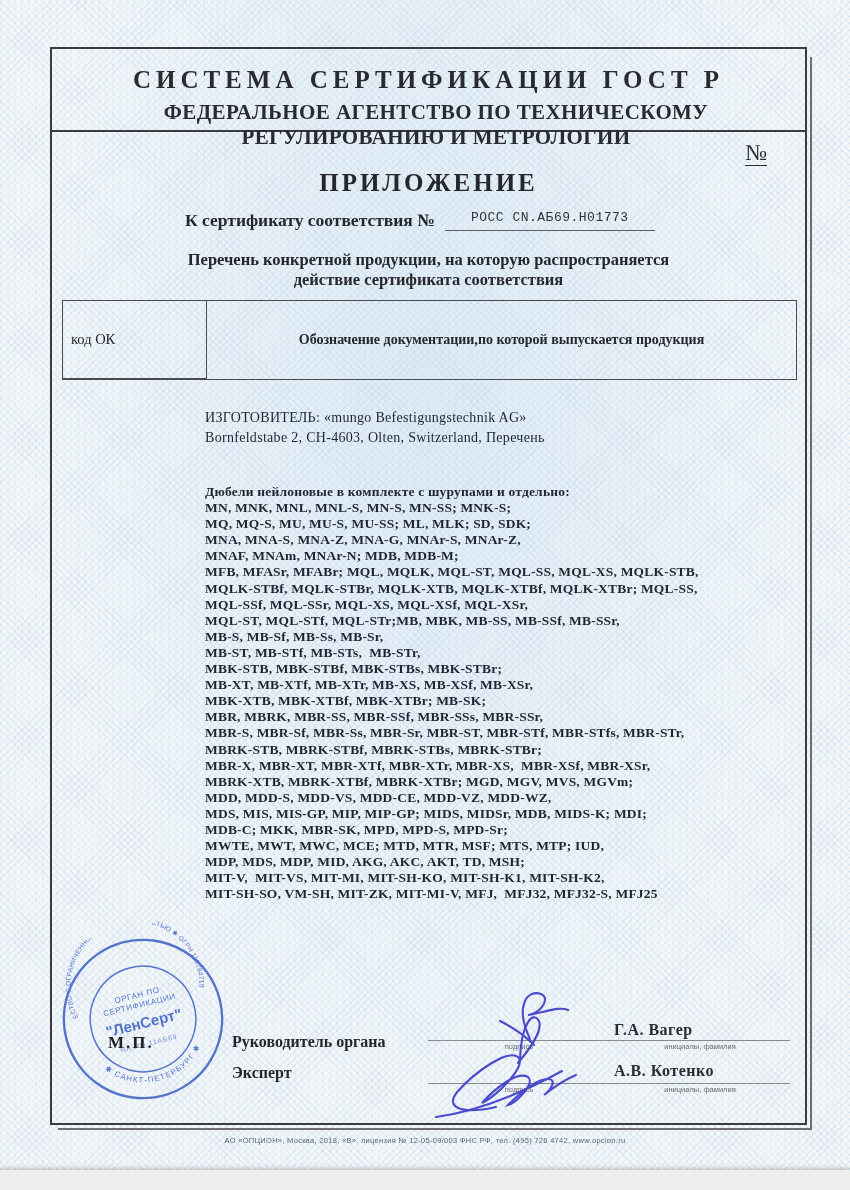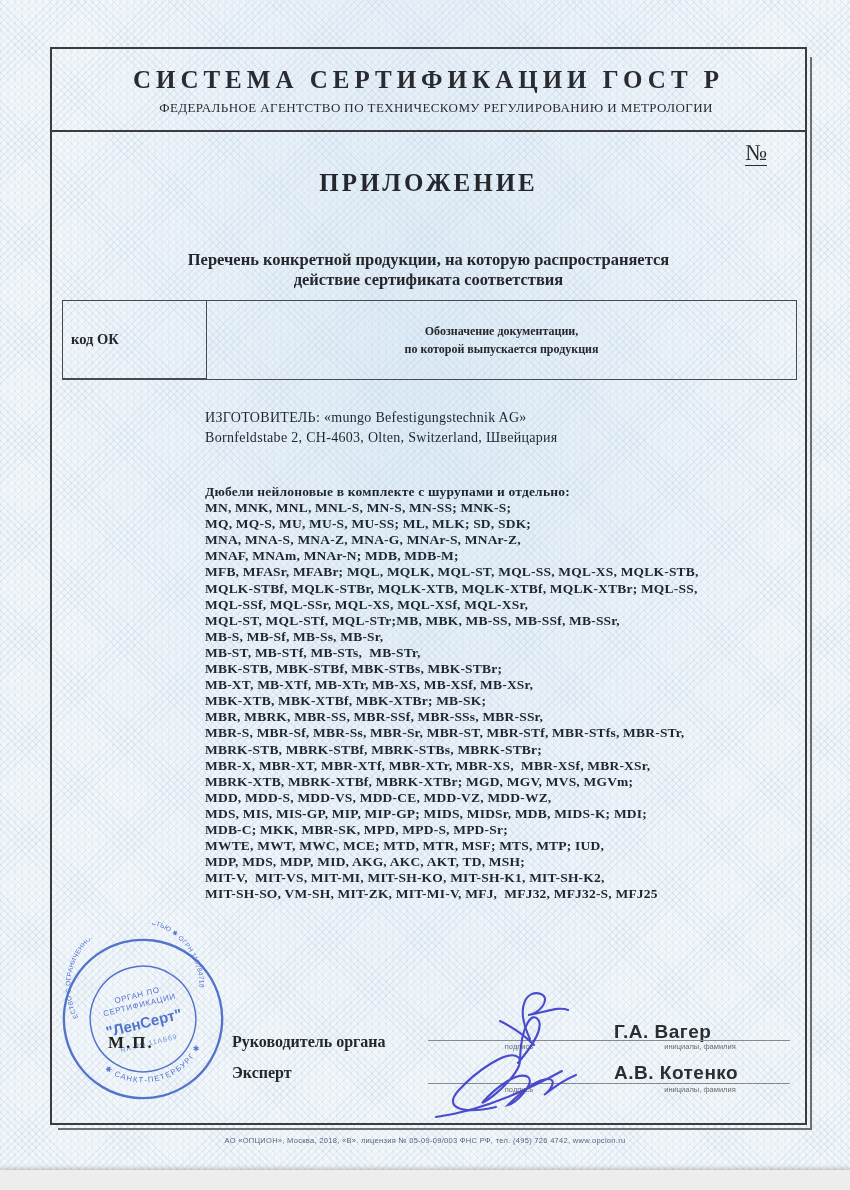--- a/index.html
+++ b/index.html
@@ -14,50 +14,50 @@
   }
   .scan-bottom{position:absolute;left:0;right:0;bottom:0;height:20px;background:#ecedec;
     box-shadow:0 -2px 4px rgba(110,110,110,.35);}
   .frame{position:absolute;left:50px;top:47px;width:753px;height:1074px;
     border:2px solid #3c3c40;}
   .frame::after{content:'';position:absolute;left:6px;top:8px;right:-7px;bottom:-7px;
     border-right:2px solid #6f6f72;border-bottom:2px solid #6f6f72;pointer-events:none;}
   .header{position:absolute;left:0;top:0;width:100%;height:81px;border-bottom:2px solid #3c3c40;
     text-align:center;color:#2a2b30;}
   .title1{margin-top:17px;font-size:25px;font-weight:bold;letter-spacing:5px;}
-  .title2{margin-top:6px;font-size:13px;font-weight:normal;letter-spacing:.4px;margin-left:15px;}
+  .title2{margin-top:6px;font-size:21px;font-weight:bold;letter-spacing:.4px;margin-left:15px;}
   .form-number{position:absolute;top:92px;right:38px;display:flex;align-items:baseline;gap:12px;}
   .no-sign{font-size:23px;color:#2a2b30;border-bottom:1px solid #2a2b30;line-height:1.05;}
   .red-num{font-family:"Liberation Mono",monospace;font-size:28px;letter-spacing:3px;color:#d13438;}
   .doc-title{position:absolute;top:120px;width:100%;text-align:center;
     font-size:25px;font-weight:bold;letter-spacing:3px;color:#26272c;}
   .cert-line{position:absolute;top:161px;left:133px;white-space:nowrap;color:#26272c;}
   .cert-label{font-size:17.5px;font-weight:bold;}
   .cert-value-wrap{display:inline-block;width:210px;margin-left:10px;border-bottom:1.4px solid #5b5b60;
     text-align:center;vertical-align:baseline;}
   .cert-value{position:relative;top:-5px;font-family:"Liberation Mono",monospace;font-size:13px;
     letter-spacing:.5px;color:#303238;}
   .subtitle{position:absolute;width:100%;text-align:center;font-size:16.5px;font-weight:bold;color:#26272c;}
   .subtitle.l1{top:201px;}
   .subtitle.l2{top:221px;}
   .spec-table{position:absolute;left:10px;top:251px;width:733px;height:78px;display:flex;
     border:1.5px solid #4a4a4e;color:#26272c;}
   .st-col1{width:143px;border-right:1.3px solid #4a4a4e;display:flex;flex-direction:column;}
   .st-col1 .cell{flex:1;display:flex;align-items:center;padding-left:8px;font-size:14.5px;}
-  .st-col1 .cell.top{border-bottom:1.2px solid #4a4a4e;font-weight:bold;}
+  .st-col1 .cell.top{border-bottom:1.2px solid #4a4a4e;}
   .st-col2{width:288px;border-right:1.3px solid #4a4a4e;display:flex;flex-direction:column;
     align-items:center;justify-content:center;font-size:13.5px;font-weight:bold;line-height:18px;}
-  .st-col3{flex:1;display:flex;flex-direction:column;align-items:center;justify-content:center;
-    font-size:12px;font-weight:bold;line-height:18px;}
+  .st-col3{flex:1;display:flex;flex-direction:row;align-items:center;justify-content:center;
+    font-size:14px;font-weight:bold;line-height:18px;}
   .manufacturer{position:absolute;left:153px;top:359px;font-size:14px;font-weight:normal;
     line-height:20px;color:#1e2530;letter-spacing:.3px;}
   .product-list{position:absolute;left:153px;top:435px;font-size:13.5px;font-weight:bold;
     line-height:16.1px;color:#1e2530;letter-spacing:.2px;white-space:pre;}
   .sig-label{position:absolute;left:180px;font-size:16px;font-weight:bold;color:#26272c;}
-  .sig-name{position:absolute;font-family:Liberation Sans, sans-serif;font-size:19px;font-weight:bold;
+  .sig-name{position:absolute;font-family:Liberation Serif, serif;font-size:16px;font-weight:bold;
     letter-spacing:.5px;color:#2b2d33;}
   .sig-line{position:absolute;border-top:1.1px solid #8a8a8e;}
   .sig-caption{position:absolute;font-family:"Liberation Sans",sans-serif;font-size:7.5px;color:#6b6b70;
     text-align:center;}
   .mp{position:absolute;left:56px;top:984px;font-size:17px;font-weight:bold;letter-spacing:2px;color:#222;}
   .stamp{position:absolute;left:0px;top:879px;width:182px;height:182px;transform:rotate(-14deg);opacity:.88;}
   .stamp text{font-family:"Liberation Sans",sans-serif;}
   .sig-ink{position:absolute;left:348px;top:936px;width:250px;height:140px;pointer-events:none;}
   .imprint{position:absolute;top:1136px;left:0;width:100%;text-align:center;
     font-family:"Liberation Sans",sans-serif;font-size:7.5px;color:#54657f;letter-spacing:.3px;}
@@ -72,37 +72,40 @@
       <div class="title1">СИСТЕМА СЕРТИФИКАЦИИ ГОСТ Р</div>
       <div class="title2">ФЕДЕРАЛЬНОЕ АГЕНТСТВО ПО ТЕХНИЧЕСКОМУ РЕГУЛИРОВАНИЮ И МЕТРОЛОГИИ</div>
     </div>
 
     <div class="form-number">
       <span class="no-sign">№</span>
     </div>
 
     <div class="doc-title">ПРИЛОЖЕНИЕ</div>
 
+    <div class="cert-line">
+      <span class="cert-label">К сертификату соответствия №</span><span class="cert-value-wrap"><span class="cert-value">РОСС CN.АБ69.Н01773</span></span>
+    </div>
 
     <div class="subtitle l1">Перечень конкретной продукции,  на которую распространяется</div>
     <div class="subtitle l2">действие сертификата соответствия</div>
 
     <div class="spec-table">
       <div class="st-col1">
         <div class="cell top">код ОК</div>
       </div>
       <div class="st-col3">
         <div>Обозначение документации,</div>
         <div>по которой выпускается продукция</div>
       </div>
     </div>
 
     <div class="manufacturer">
       <div>ИЗГОТОВИТЕЛЬ:   «mungo Befestigungstechnik AG»</div>
-      <div>Bornfeldstabe 2, CH-4603, Olten, Switzerland, Швейцария</div>
+      <div>Bornfeldstabe 2, CH-4603, Olten, Switzerland, Перечень</div>
     </div>
 
     <div class="product-list"><div>Дюбели нейлоновые в комплекте с шурупами и отдельно:</div><div>MN, MNK, MNL, MNL-S, MN-S, MN-SS; MNK-S;</div><div>MQ, MQ-S, MU, MU-S, MU-SS; ML, MLK; SD, SDK;</div><div>MNA, MNA-S, MNA-Z, MNA-G, MNAr-S, MNAr-Z,</div><div>MNAF, MNAm, MNAr-N; MDB, MDB-M;</div><div>MFB, MFASr, MFABr; MQL, MQLK, MQL-ST, MQL-SS, MQL-XS, MQLK-STB,</div><div>MQLK-STBf, MQLK-STBr, MQLK-XTB, MQLK-XTBf, MQLK-XTBr; MQL-SS,</div><div>MQL-SSf, MQL-SSr, MQL-XS, MQL-XSf, MQL-XSr,</div><div>MQL-ST, MQL-STf, MQL-STr;MB, MBK, MB-SS, MB-SSf, MB-SSr,</div><div>MB-S, MB-Sf, MB-Ss, MB-Sr,</div><div>MB-ST, MB-STf, MB-STs,  MB-STr,</div><div>MBK-STB, MBK-STBf, MBK-STBs, MBK-STBr;</div><div>MB-XT, MB-XTf, MB-XTr, MB-XS, MB-XSf, MB-XSr,</div><div>MBK-XTB, MBK-XTBf, MBK-XTBr; MB-SK;</div><div>MBR, MBRK, MBR-SS, MBR-SSf, MBR-SSs, MBR-SSr,</div><div>MBR-S, MBR-Sf, MBR-Ss, MBR-Sr, MBR-ST, MBR-STf, MBR-STfs, MBR-STr,</div><div>MBRK-STB, MBRK-STBf, MBRK-STBs, MBRK-STBr;</div><div>MBR-X, MBR-XT, MBR-XTf, MBR-XTr, MBR-XS,  MBR-XSf, MBR-XSr,</div><div>MBRK-XTB, MBRK-XTBf, MBRK-XTBr; MGD, MGV, MVS, MGVm;</div><div>MDD, MDD-S, MDD-VS, MDD-CE, MDD-VZ, MDD-WZ,</div><div>MDS, MIS, MIS-GP, MIP, MIP-GP; MIDS, MIDSr, MDB, MIDS-K; MDI;</div><div>MDB-C; MKK, MBR-SK, MPD, MPD-S, MPD-Sr;</div><div>MWTE, MWT, MWC, MCE; MTD, MTR, MSF; MTS, MTP; IUD,</div><div>MDP, MDS, MDP, MID, AKG, AKC, AKT, TD, MSH;</div><div>MIT-V,  MIT-VS, MIT-MI, MIT-SH-KO, MIT-SH-K1, MIT-SH-K2,</div><div>MIT-SH-SO, VM-SH, MIT-ZK, MIT-MI-V, MFJ,  MFJ32, MFJ32-S, MFJ25</div></div>
 
     <div class="sig-label" style="top:984px;">Руководитель органа</div>
     <div class="sig-line" style="left:376px;top:991px;width:182px;"></div>
     <div class="sig-caption" style="left:376px;top:993px;width:182px;">подпись</div>
     <div class="sig-name" style="left:562px;top:972px;">Г.А.  Вагер</div>
     <div class="sig-line" style="left:558px;top:991px;width:180px;"></div>
     <div class="sig-caption" style="left:558px;top:993px;width:180px;">инициалы, фамилия</div>
@@ -142,15 +145,15 @@
         <path d="M 100,36 C 112,42 124,50 134,60"></path>
         <path d="M 130,54 C 114,20 128,4 141,9 C 152,14 138,30 128,30 C 146,27 159,21 168,25"></path>
         <path d="M 120,74 C 121,42 132,24 139,36 C 143,47 128,66 118,78"></path>
         <path d="M 96,122 C 60,130 44,122 58,106 C 76,86 108,64 118,72 C 128,80 96,112 82,118 C 96,102 118,86 128,92 C 136,98 116,118 108,120 C 122,106 138,94 148,94 C 158,94 150,106 144,110 C 154,102 166,94 176,90"></path>
         <path d="M 36,132 C 80,126 122,108 162,86"></path>
       </g>
     </svg>
 
   </div>
 
-  <div class="imprint">АО «ОПЦИОН», Москва, 2018, «В».    лицензия № 05-09-09/003 ФНС РФ,  тел. (495) 726 4742, www.opcion.ru</div>
+  <div class="imprint">АО «ОПЦИОН», Москва, 2018, «В».    лицензия № 12-05-09/003 ФНС РФ,  тел. (495) 726 4742, www.opcion.ru</div>
   <div class="scan-bottom"></div>
 </div>
 
 </body></html>

